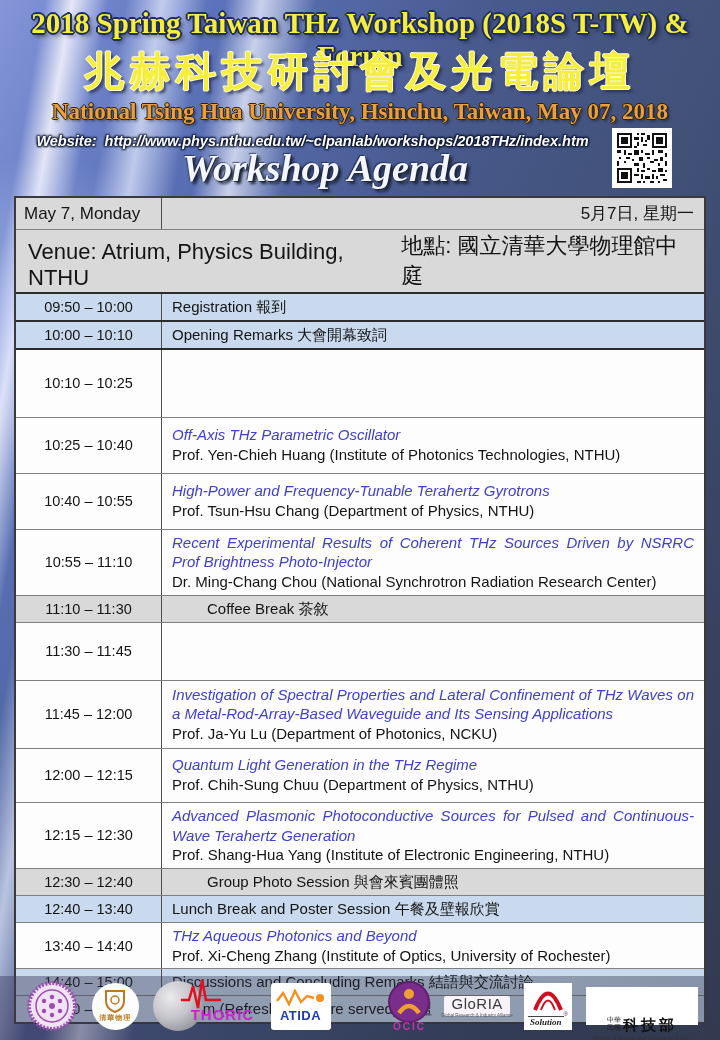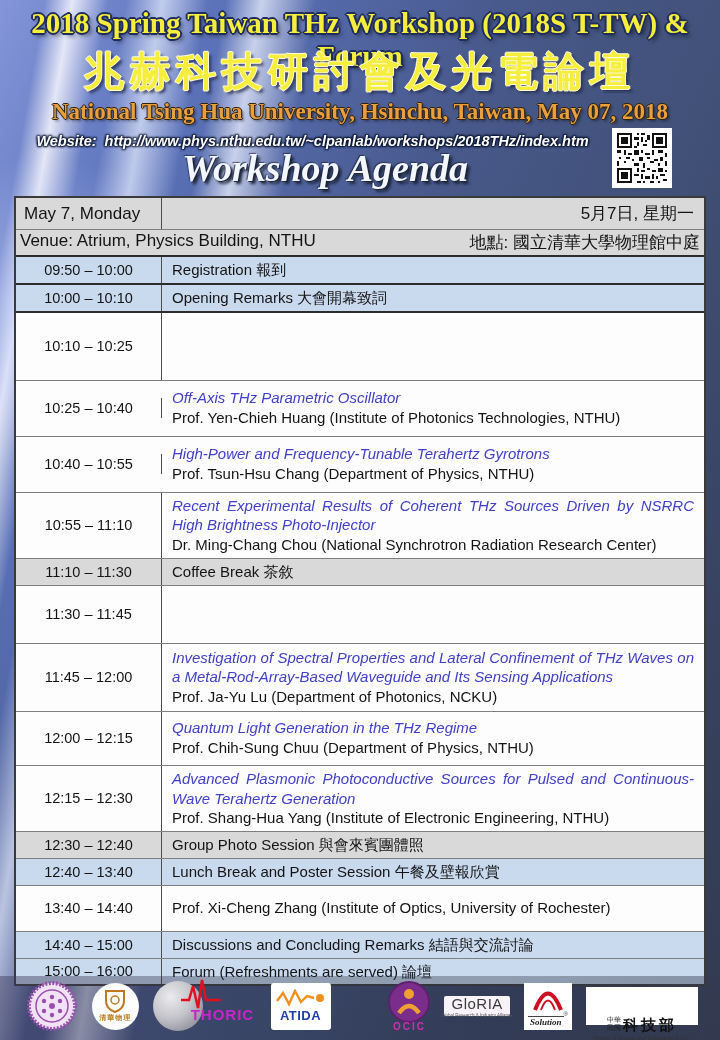--- a/index.html
+++ b/index.html
@@ -52,30 +52,30 @@
   .row { display:flex; border-bottom:1px solid #7f7f7f; align-items:stretch; }
   .row:last-child { border-bottom:none; }
   .bb2 { border-bottom:2px solid #2c2c2c; }
   .bg-blue { background:#c9daee; }
   .bg-gray { background:#d9d9d9; }
   .bg-white { background:#fdfdfd; }
 
   .r-day { min-height:32px; font-size:17px; }
   .day-left { flex:0 0 146px; border-right:1px solid #4d4d4d; display:flex; align-items:center; padding:2px 8px; }
   .day-right { flex:1; display:flex; align-items:center; justify-content:flex-end; padding:2px 10px; }
-  .r-venue { min-height:25px; font-size:17px; display:flex; justify-content:space-between; align-items:flex-start; padding:1px 4px; }
+  .r-venue { min-height:25px; font-size:22px; display:flex; justify-content:space-between; align-items:flex-end; padding:1px 12px; }
 
   .time { flex:0 0 146px; border-right:1px solid #4d4d4d; display:flex; align-items:center; justify-content:center; font-size:14.5px; padding:2px 4px; }
   .content { flex:1; display:flex; flex-direction:column; justify-content:center; padding:3px 10px; font-size:15px; line-height:1.32; }
   .title { color:#4040c8; font-style:italic; text-align:justify; }
   .speaker { color:#141414; }
   .plain { color:#141414; }
 
-  .h26 { min-height:26px; } .h23 { min-height:23px; } .h22 { min-height:22px; }
-  .h46 { min-height:46px; } .h54 { min-height:54px; } .h56 { min-height:56px;align-items:center; }
+  .h26 { min-height:26px; } .h23 { min-height:23px;gap:35px; } .h22 { min-height:22px; }
+  .h46 { min-height:46px; } .h54 { min-height:54px; } .h56 { min-height:56px; }
   .h58 { min-height:58px; } .h64 { min-height:64px; } .h68 { min-height:68px; }
 
   
   .footer {
     position:absolute; left:0; right:0; bottom:0; height:64px;
     background:linear-gradient(90deg, rgba(60,56,88,.45), rgba(40,46,66,.35) 35%, rgba(38,44,62,.35) 70%, rgba(52,58,80,.45));
     display:flex; align-items:center; justify-content:space-between; padding:0 22px 4px 26px;
   }
   .logo { flex:0 0 auto; display:flex; flex-direction:column; align-items:center; justify-content:center; }
 
@@ -230,21 +230,21 @@
       <div class="time">10:40 – 10:55</div>
       <div class="content">
         <span class="title">High-Power and Frequency-Tunable Terahertz Gyrotrons</span>
         <span class="speaker">Prof. Tsun-Hsu Chang (Department of Physics, NTHU)</span>
       </div>
     </div>
 
     <div class="row bg-white h64">
       <div class="time">10:55 – 11:10</div>
       <div class="content">
-        <span class="title">Recent Experimental Results of Coherent THz Sources Driven by NSRRC High Brightness Photo-Injector</span>
+        <span class="title">Recent Experimental Results of Coherent THz Sources Driven by NSRRC Prof Brightness Photo-Injector</span>
         <span class="speaker">Dr. Ming-Chang Chou (National Synchrotron Radiation Research Center)</span>
       </div>
     </div>
 
     <div class="row bg-gray h23">
       <div class="time">11:10 – 11:30</div>
       <div class="content">
           <span class="plain">Coffee Break  茶敘</span>
         </div>
     </div>
@@ -287,20 +287,21 @@
     <div class="row bg-blue h26">
       <div class="time">12:40 – 13:40</div>
       <div class="content">
           <span class="plain">Lunch Break and Poster Session  午餐及壁報欣賞</span>
         </div>
     </div>
 
     <div class="row bg-white h46">
       <div class="time">13:40 – 14:40</div>
       <div class="content">
+        <span class="title">THz Aqueous Photonics and Beyond</span>
         <span class="speaker">Prof. Xi-Cheng Zhang (Institute of Optics, University of Rochester)</span>
       </div>
     </div>
 
     <div class="row bg-blue h22">
       <div class="time">14:40 – 15:00</div>
       <div class="content">
           <span class="plain">Discussions and Concluding Remarks  結語與交流討論</span>
         </div>
     </div>

